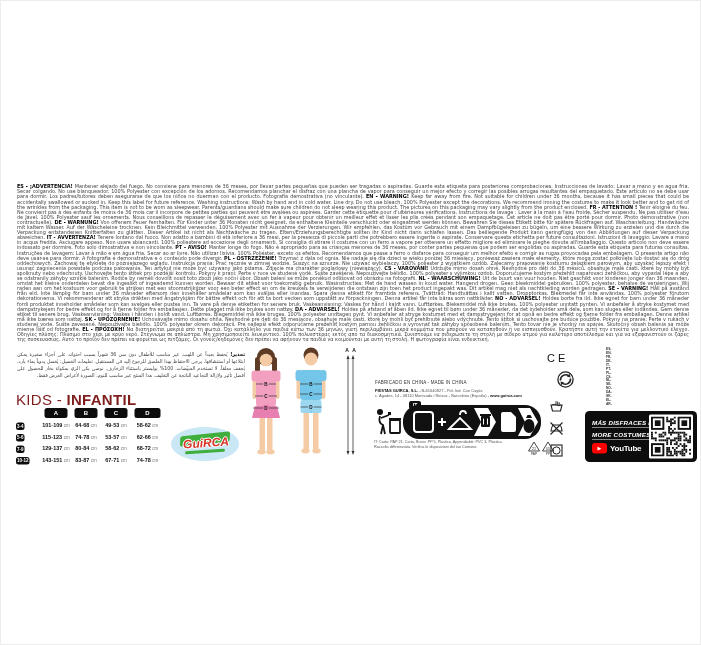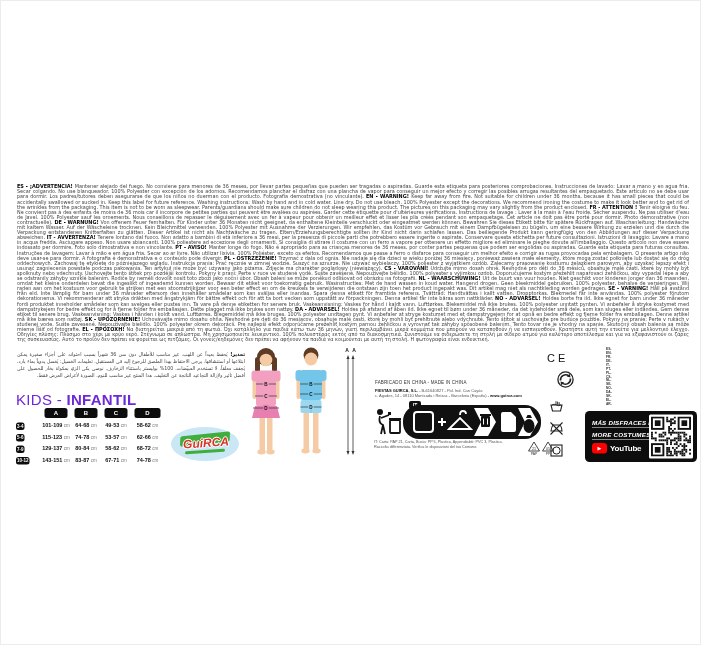--- a/index.html
+++ b/index.html
@@ -13,21 +13,21 @@
   .warn-wrap{left:16px;top:183px;width:672px;height:166px;}
   .warn{font-family:"DejaVu Sans",sans-serif;font-size:9.8px;line-height:10.2px;text-align:justify;color:#444;}
   .warn b{color:#000;}
 
   
   .ar-wrap{left:16px;top:350px;width:228px;height:40px;}
   .ar{direction:rtl;font-family:"DejaVu Sans",sans-serif;font-size:9.5px;line-height:14px;text-align:justify;color:#444;}
   .ar b{color:#000;}
 
   
-  .kids-title{position:absolute;left:15px;top:390px;font-size:15px;color:#6d28d9;letter-spacing:.3px;}
+  .kids-title{position:absolute;left:15px;top:390px;font-size:15px;color:#7f1d1d;letter-spacing:.3px;}
   .kids-title .light{font-weight:400;}
   .kids-title .bold{font-weight:800;}
   .table-wrap{left:15px;top:407px;width:170px;height:58px;}
   .stable{display:grid;grid-template-columns:50px 60px 60px 60px 66px;row-gap:5px;align-items:center;width:340px;}
   .hpill,.rpill{background:#0c0c0c;color:#fff;border-radius:5px;font-weight:700;text-align:center;}
   .hpill{font-size:12px;padding:3px 0;margin:0 7px;}
   .rpill{font-size:9px;padding:2.5px 2px;margin-right:6px;}
   .cell{text-align:center;font-size:11px;font-weight:700;color:#111;white-space:nowrap;}
   .cell .unit{font-weight:400;font-size:9px;color:#777;}
 

